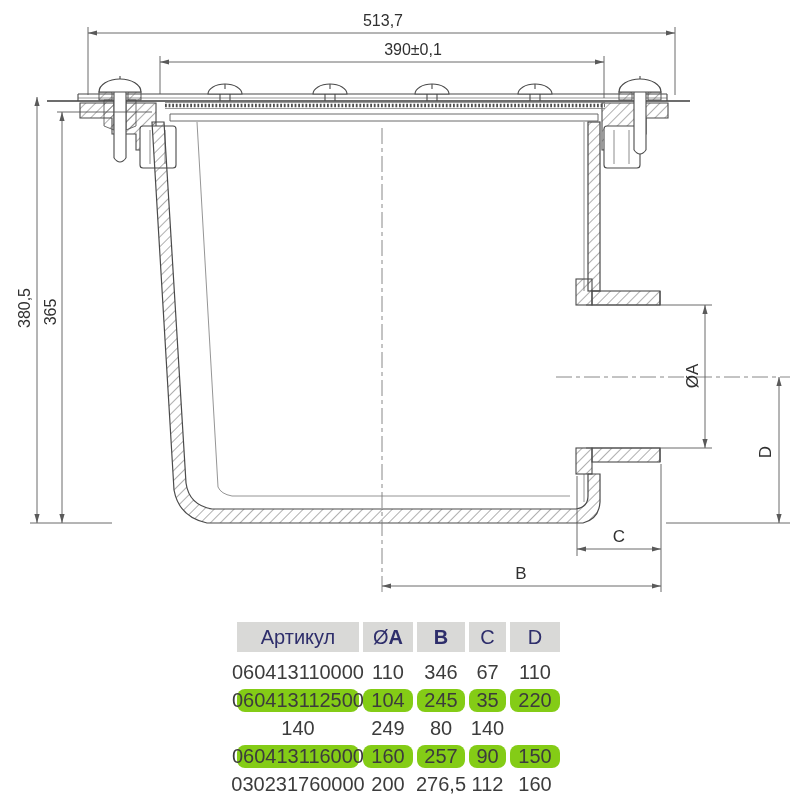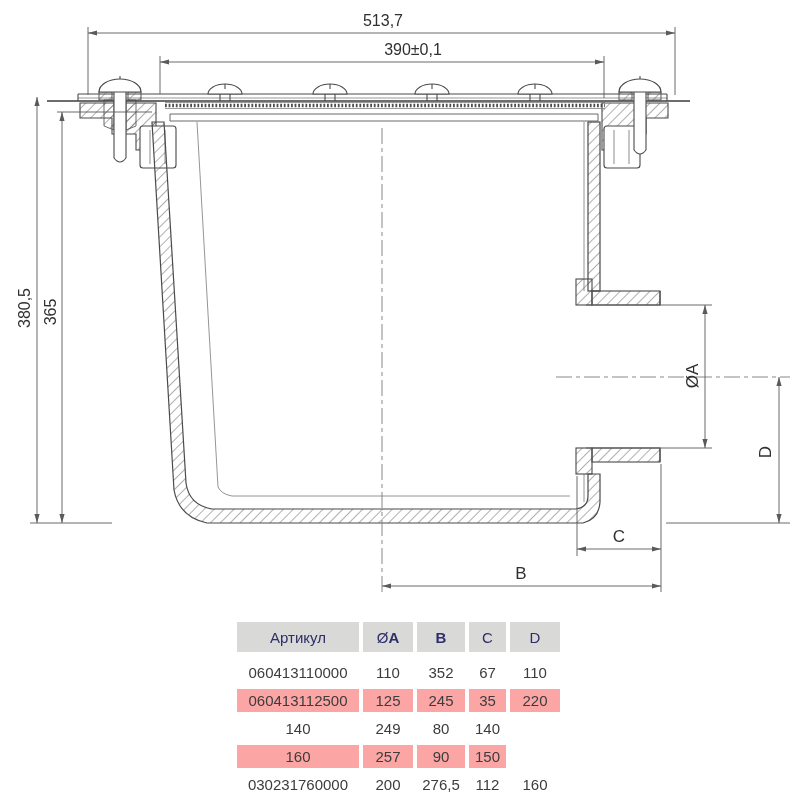--- a/index.html
+++ b/index.html
@@ -6,24 +6,24 @@
   .page{position:relative;width:800px;height:800px;background:#fff;overflow:hidden;
         font-family:"Liberation Sans", sans-serif;}
   svg text{font-family:"Liberation Sans", sans-serif;fill:#303030;}
   .dim-label{font-size:16px;}
   .dim-letter{font-size:17px;}
   
   .spec-table{position:absolute;left:237px;top:622px;width:330px;}
   .trow{display:grid;grid-template-columns:122px 50px 48px 37px 50px;column-gap:4px;}
   .trow.header{height:30px;margin-bottom:9px;}
   .trow.data{height:23px;margin-bottom:5px;text-align:center;}
-  .tcell{display:flex;align-items:center;justify-content:center;font-size:15px;color:#3c3c3c;
+  .tcell{display:flex;align-items:center;justify-content:center;font-size:20px;color:#3c3c3c;
          white-space:nowrap;}
   .trow.header .tcell{color:#2e2e6b;background:#d9d9d7;}
-  .trow.alt .tcell{background:#fca5a5;}
+  .trow.alt .tcell{background:#84cc16;border-radius:8px;}
   .bold{font-weight:bold;}
 </style>
 </head>
 <body>
 
 <div class="page">
 
   
   <svg width="800" height="612" viewBox="0 0 800 612">
     <defs>
@@ -215,38 +215,39 @@
       <div class="tcell">
           <span>C</span>
         </div>
       <div class="tcell">
           <span>D</span>
         </div>
     </div>
     <div class="trow data">
       <div class="tcell">060413110000</div>
       <div class="tcell">110</div>
-      <div class="tcell">352</div>
+      <div class="tcell">346</div>
       <div class="tcell">67</div>
       <div class="tcell">110</div>
     </div>
     <div class="trow data alt">
       <div class="tcell">060413112500</div>
-      <div class="tcell">125</div>
+      <div class="tcell">104</div>
       <div class="tcell">245</div>
       <div class="tcell">35</div>
       <div class="tcell">220</div>
     </div>
     <div class="trow data">
       <div class="tcell">140</div>
       <div class="tcell">249</div>
       <div class="tcell">80</div>
       <div class="tcell">140</div>
     </div>
     <div class="trow data alt">
+      <div class="tcell">060413116000</div>
       <div class="tcell">160</div>
       <div class="tcell">257</div>
       <div class="tcell">90</div>
       <div class="tcell">150</div>
     </div>
     <div class="trow data">
       <div class="tcell">030231760000</div>
       <div class="tcell">200</div>
       <div class="tcell">276,5</div>
       <div class="tcell">112</div>

